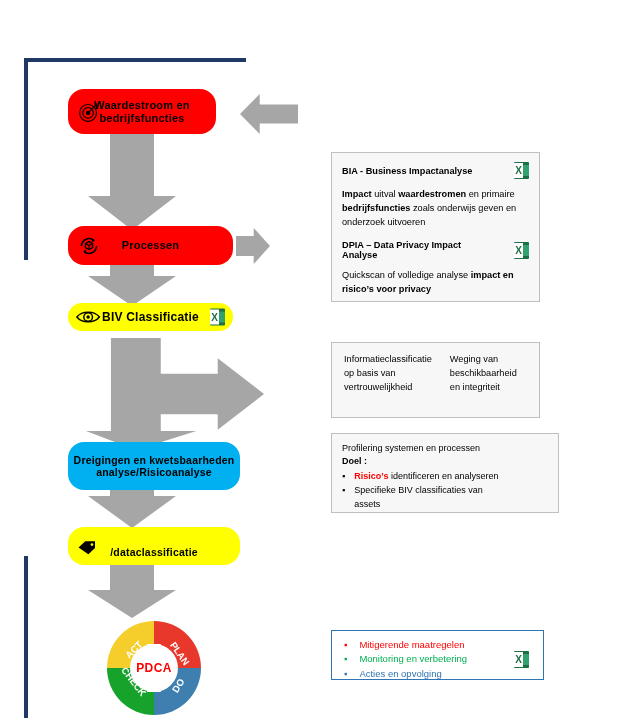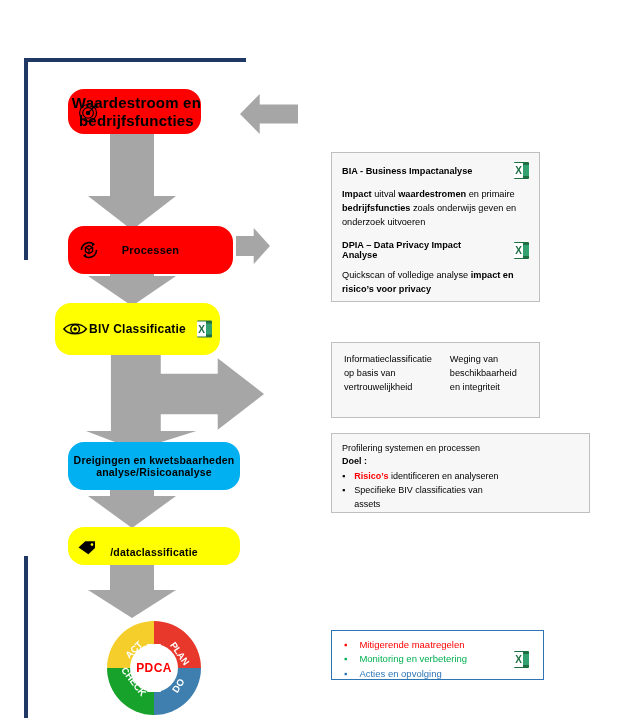--- a/index.html
+++ b/index.html
@@ -26,23 +26,23 @@
     box-sizing:border-box;
     color:#000;
     font-weight:bold;
     z-index:5;
   }
   .node .label{line-height:1.18;letter-spacing:.2px;}
   .node-red{background:#FF0000;}
   .node-yellow{background:#FFFF00;}
   .node-cyan{background:#00B0F0;}
 
-  #node-waardestroom{left:68px;top:89px;width:133px;height:45px;font-size:15px;justify-content:flex-end;}
-  #node-processen{left:68px;top:226px;width:165px;height:48px;font-size:11px;}
-  #node-biv{left:55px;top:303px;width:165px;height:52px;font-size:12px;}
+  #node-waardestroom{left:68px;top:89px;width:148px;height:45px;font-size:11px;}
+  #node-processen{left:68px;top:226px;width:165px;height:39px;font-size:11px;}
+  #node-biv{left:68px;top:303px;width:165px;height:28px;font-size:12px;}
   #node-dreiging{left:68px;top:442px;width:172px;height:48px;font-size:10.5px;}
   #node-dataclass{left:68px;top:527px;width:172px;height:38px;font-size:10.5px;}
 
   .node-icon{
     position:absolute;left:8px;top:50%;transform:translateY(-50%);
     width:26px;height:26px;display:flex;align-items:center;justify-content:center;
   }
   .node-xls{position:absolute;right:8px;top:50%;transform:translateY(-50%);}
 
   
@@ -83,21 +83,21 @@
     clip-path:polygon(0% 22%, 52% 22%, 52% 0%, 100% 50%, 52% 100%, 52% 78%, 0% 78%);
   }
 
   
   .infobox{
     position:absolute;background:#F7F7F7;border:1px solid #BFBFBF;
     box-sizing:border-box;color:#000;z-index:6;overflow:hidden;
   }
   #box-bia{left:331px;top:152px;width:209px;height:150px;padding:9px 10px 0 10px;font-size:9.2px;}
   #box-info{left:331px;top:342px;width:209px;height:76px;padding:10px 10px 0 12px;font-size:9.2px;}
-  #box-prof{left:331px;top:433px;width:259px;height:80px;padding:8px 10px 0 10px;font-size:9px;}
+  #box-prof{left:331px;top:433px;width:228px;height:80px;padding:8px 10px 0 10px;font-size:9px;}
   #box-mit{left:331px;top:630px;width:213px;height:50px;padding:7px 10px 0 12px;font-size:9.5px;border:1px solid #2E75B6;background:#FFFFFF;}
 
   .bx-line{line-height:1.45;margin:0 0 0 0;}
   .bx-head{font-weight:bold;display:flex;align-items:center;gap:22px;}
   .bx-para{margin-top:9px;line-height:1.5;}
   .bx-para b{font-weight:bold;}
   .two-col{display:flex;gap:18px;}
   .two-col .col{line-height:1.5;}
   .bx-bullets{margin:2px 0 0 0;padding:0;list-style:none;}
   .bx-bullets li{display:flex;gap:9px;line-height:1.55;}

